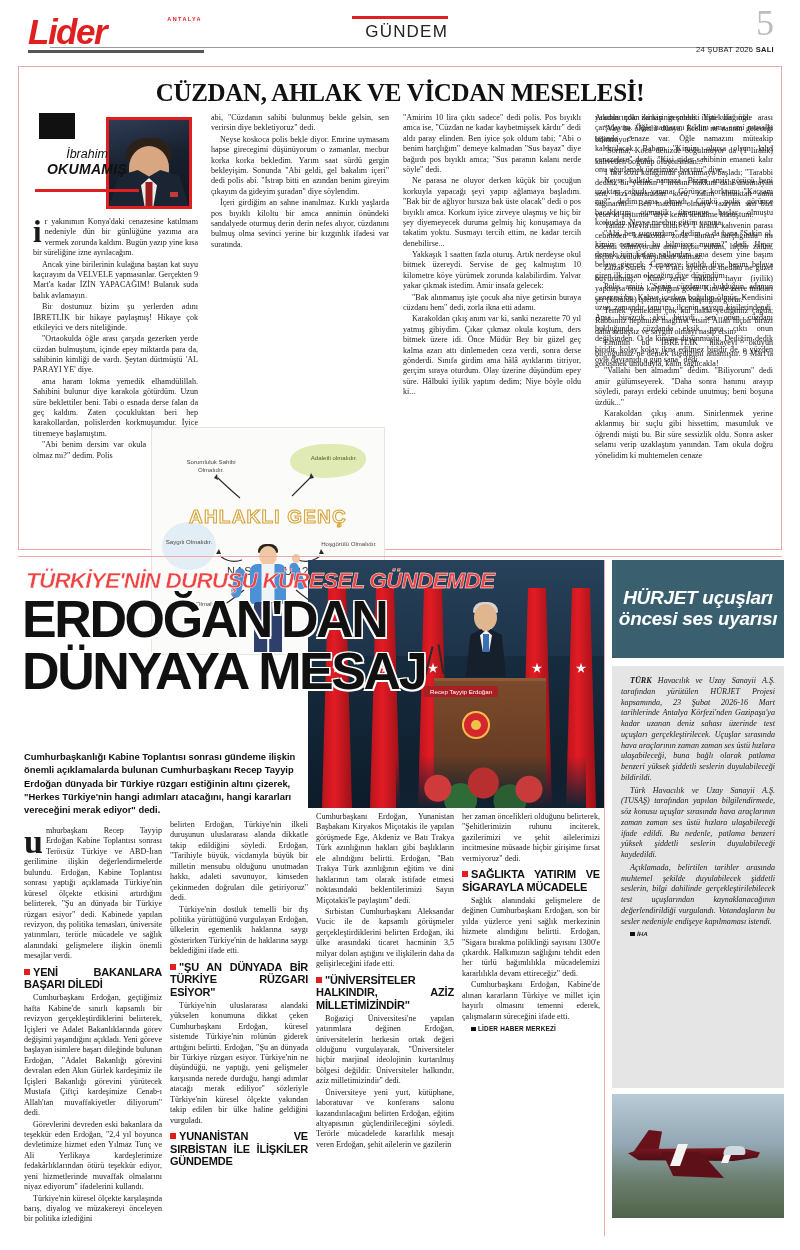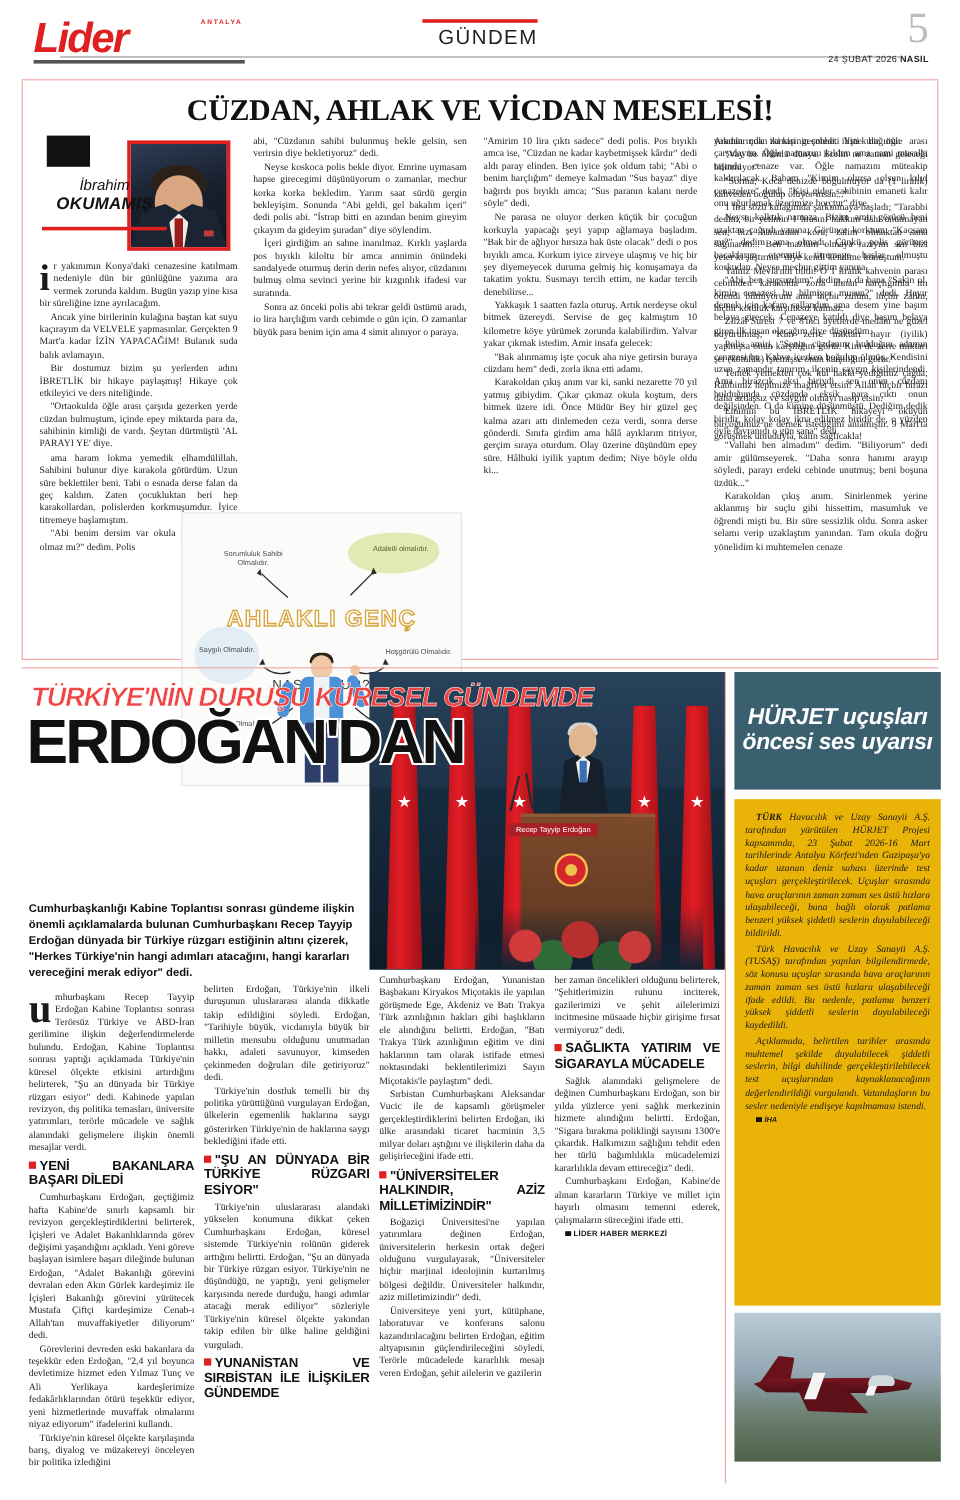--- a/index.html
+++ b/index.html
@@ -284,21 +284,21 @@
   .sb-head {
     position:absolute; left:0; top:0; width:172px; height:98px;
     background:#3a6070; display:flex; align-items:center; justify-content:center;
   }
   .sb-head span {
     font-family:"Liberation Sans", sans-serif; font-weight:bold;
     font-size:19px; line-height:1.08; color:#fff; text-align:center; letter-spacing:-0.3px;
   }
   .sb-body {
     position:absolute; left:0; top:106px; width:172px; height:422px;
-    background:#eab308; padding:10px 9px; font-size:8.1px; line-height:1.33;
+    background:#e5e5e5; padding:10px 9px; font-size:8.1px; line-height:1.33;
     text-align:justify; color:#1a1a1a; hyphens:auto;
   }
   .sb-body p { text-indent:9px; margin-bottom:2px; }
   .sb-body p.first { text-indent:9px; }
   .sb-body .lead-caps { font-weight:bold; }
   .sb-byline {
     font-family:"Liberation Sans", sans-serif; font-weight:bold;
     font-size:6.2px; margin-top:3px; text-indent:0;
   }
   .sb-byline .sq { display:inline-block; width:4.5px; height:4.5px; background:#111; margin-right:2.5px; }
@@ -348,21 +348,21 @@
     </div>
 
     <div class="section-wrap">
       <div class="section-rule-top"></div>
       <div class="section-name">GÜNDEM</div>
     </div>
     <div class="section-rule-bot"></div>
 
     <div class="pagenum-wrap">
       <div class="pagenum">5</div>
-      <div class="pagedate"><span>24 ŞUBAT 2026 </span><b>NASIL</b></div>
+      <div class="pagedate"><span>24 ŞUBAT 2026 </span><b>SALI</b></div>
     </div>
   </div>
 
   <div class="opinion">
     <div class="op-title">CÜZDAN, AHLAK VE VİCDAN MESELESİ!</div>
 
     <div class="op-body">
 
       <div class="author-box">
         <div class="author-blk"></div>
@@ -388,21 +388,20 @@
           <p>Bir dostumuz bizim şu yerlerden adını İBRETLİK bir hikaye paylaşmış! Hikaye çok etkileyici ve ders niteliğinde.</p>
           <p>"Ortaokulda öğle arası çarşıda gezerken yerde cüzdan bulmuştum, içinde epey miktarda para da, sahibinin kimliği de vardı. Şeytan dürtmüştü 'AL PARAYI YE' diye.</p>
           <p>ama haram lokma yemedik elhamdülillah. Sahibini bulunur diye karakola götürdüm. Uzun süre beklettiler beni. Tabi o esnada derse falan da geç kaldım. Zaten çocukluktan beri hep karakollardan, polislerden korkmuşumdur. İyice titremeye başlamıştım.</p>
           <p>"Abi benim dersim var okula gitmem lazım olmaz mı?" dedim.  Polis</p>
         </div>
 
         <div class="col c2">
           <p class="noind">abi, "Cüzdanın sahibi bulunmuş bekle gelsin, sen verirsin diye bekletiyoruz" dedi.</p>
           <p>Neyse koskoca polis bekle diyor. Emrine uymasam hapse girecegimi düşünüyorum o zamanlar, mecbur korka korka bekledim. Yarım saat sürdü gergin bekleyişim. Sonunda "Abi geldi, gel bakalım içeri" dedi polis abi. "İstrap bitti en azından benim gireyim çıkayım da gideyim şuradan" diye söylendim.</p>
           <p>İçeri girdiğim an sahne inanılmaz. Kırklı yaşlarda pos bıyıklı kiloltu bir amca annimin önündeki sandalyede oturmuş derin derin nefes alıyor, cüzdanını bulmuş olma sevinci yerine bir kızgınlık ifadesi var suratında.</p>
-          <p>Sonra az önceki polis abi tekrar geldi üstümü aradı, io lira harçlığım vardı cebimde o gün için. O zamanlar büyük para benim için ama 4 simit alınıyor o paraya.</p>
         </div>
 
         <div class="col c3">
           <p class="noind">"Amirim 10 lira çıktı sadece" dedi polis. Pos bıyıklı amca ise, "Cüzdan ne kadar kaybetmişsek kârdır" dedi aldı paray elinden. Ben iyice şok oldum tabi; "Abi o benim harçlığım" demeye kalmadan "Sus bayaz" diye bağırdı pos bıyıklı amca; "Sus paranın kalanı nerde söyle" dedi.</p>
           <p>Ne parasa ne oluyor derken küçük bir çocuğun korkuyla yapacağı şeyi yapıp ağlamaya başladım. "Bak bir de ağlıyor hırsıza bak üste olacak" dedi o pos bıyıklı amca. Korkum iyice zirveye ulaşmış ve hiç bir şey diyemeyecek duruma gelmiş hiç konuşamaya da takatim yoktu. Susmayı tercih ettim, ne kadar tercih denebilirse...</p>
           <p>Yakkaşık 1 saatten fazla oturuş. Artık nerdeyse okul bitmek üzereydi. Servise de geç kalmıştım 10 kilometre köye yürümek zorunda kalabilirdim. Yalvar yakar çıkmak istedim. Amir insafa gelecek:</p>
           <p>"Bak alınmamış işte çocuk aha niye getirsin buraya cüzdanı hem" dedi, zorla ikna etti adamı.</p>
           <p>Karakoldan çıkış anım var ki, sanki nezarette 70 yıl yatmış gibiydim. Çıkar çıkmaz okula koştum, ders bitmek üzere idi. Önce Müdür Bey bir güzel geç kalma azarı attı dinlemeden ceza verdi, sonra derse gönderdi. Sınıfa girdim ama hâlâ ayıklarım titriyor, gerçim sıraya oturdum. Olay üzerine düşündüm epey süre. Hâlbuki iyilik yaptım dedim; Niye böyle oldu ki...</p>
         </div>
 
@@ -497,20 +496,21 @@
         <div class="sp-tie"></div>
       </div>
       <div class="mic"></div>
       <div class="mic2"></div>
       <div class="nameplate">Recep Tayyip Erdoğan</div>
       <div class="flowers"></div>
     </div>
 
     <div class="kicker">TÜRKİYE'NİN DURUŞU KÜRESEL GÜNDEMDE</div>
     <div class="hl1">ERDOĞAN'DAN</div>
+    <div class="hl2">DÜNYAYA MESAJ</div>
 
     <div class="lede">Cumhurbaşkanlığı Kabine Toplantısı sonrası gündeme ilişkin önemli açıklamalarda bulunan Cumhurbaşkanı Recep Tayyip Erdoğan dünyada bir Türkiye rüzgarı estiğinin altını çizerek, "Herkes Türkiye'nin hangi adımları atacağını, hangi kararları vereceğini merak ediyor" dedi.</div>
 
     <div class="mcol mc1">
       <p class="dc noind">umhurbaşkanı Recep Tayyip Erdoğan Kabine Toplantısı sonrası Terörsüz Türkiye ve ABD-İran gerilimine ilişkin değerlendirmelerde bulundu. Erdoğan, Kabine Toplantısı sonrası yaptığı açıklamada Türkiye'nin küresel ölçekte etkisini artırdığını belirterek, "Şu an dünyada bir Türkiye rüzgarı esiyor" dedi. Kabinede yapılan revizyon, dış politika temasları, üniversite yatırımları, terörle mücadele ve sağlık alanındaki gelişmelere ilişkin önemli mesajlar verdi.</p>
       <div class="subhead"><span class="sq"></span><span>YENİ BAKANLARA BAŞARI DİLEDİ</span></div>
       <p>Cumhurbaşkanı Erdoğan, geçtiğimiz hafta Kabine'de sınırlı kapsamlı bir revizyon gerçekleştirdiklerini belirterek, İçişleri ve Adalet Bakanlıklarında görev değişimi yaşandığını açıkladı. Yeni göreve başlayan isimlere başarı dileğinde bulunan Erdoğan, "Adalet Bakanlığı görevini devralan eden Akın Gürlek kardeşimiz ile İçişleri Bakanlığı görevini yürütecek Mustafa Çiftçi kardeşimize Cenab-ı Allah'tan muvaffakiyetler diliyorum" dedi.</p>
       <p>Görevlerini devreden eski bakanlara da teşekkür eden Erdoğan, "2,4 yıl boyunca devletimize hizmet eden Yılmaz Tunç ve Ali Yerlikaya kardeşlerimize fedakârlıklarından ötürü teşekkür ediyor, yeni hizmetlerinde muvaffak olmalarını niyaz ediyorum" ifadelerini kullandı.</p>
       <p>Türkiye'nin küresel ölçekte karşılaşında barış, diyalog ve müzakereyi önceleyen bir politika izlediğini</p>
     </div>

